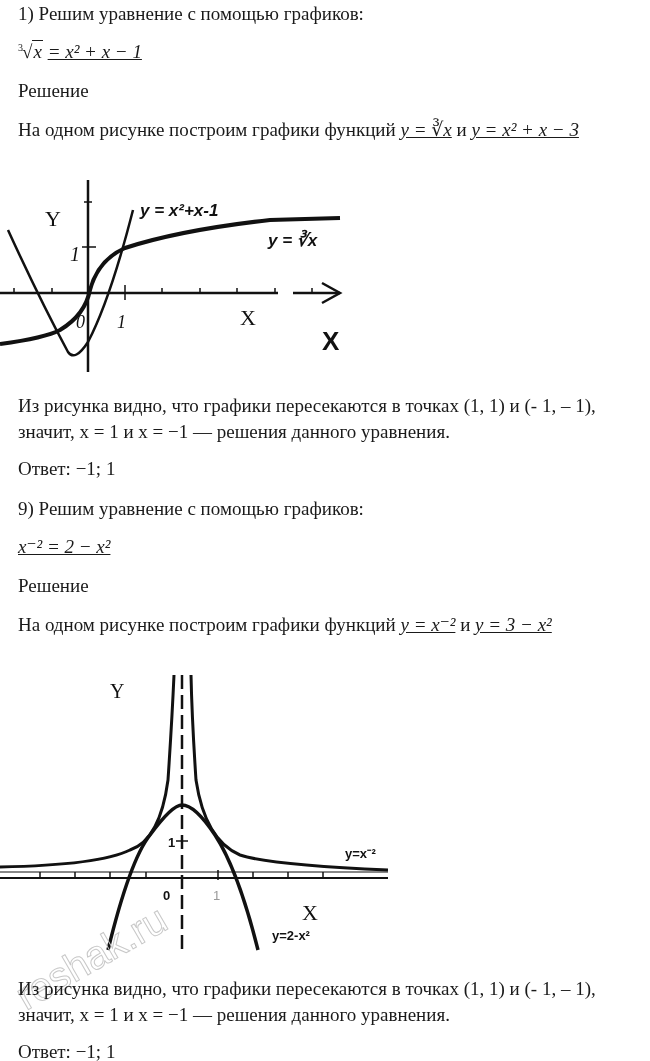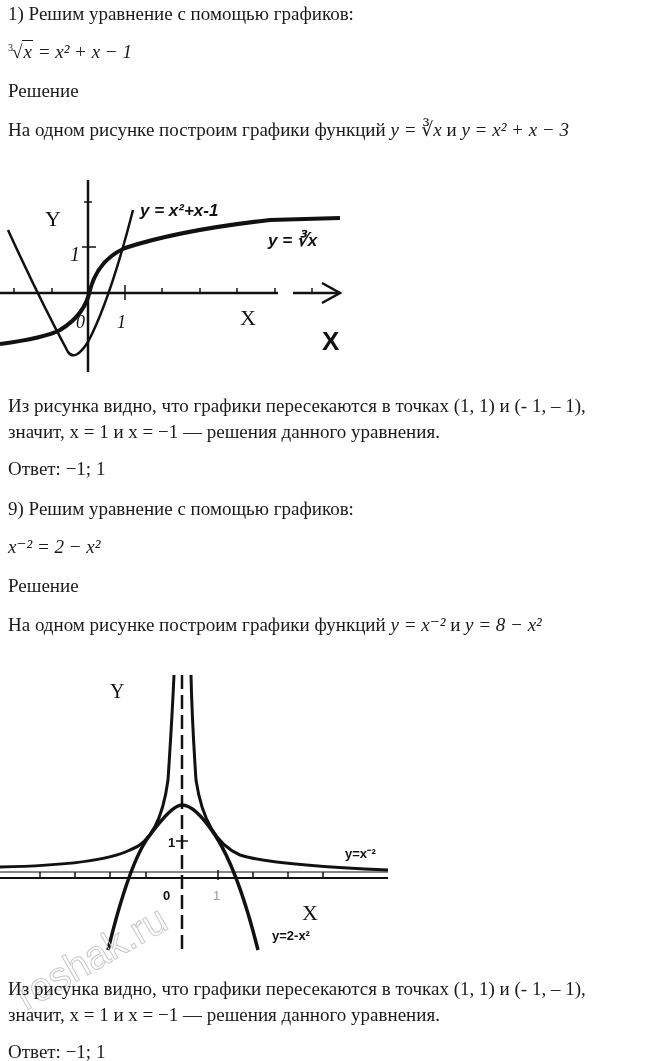--- a/index.html
+++ b/index.html
@@ -1,19 +1,19 @@
 <!DOCTYPE html>
 <html><head>
 <meta charset="utf-8">
 <style>
   html, body { margin: 0; padding: 0; background: #ffffff; }
   body { width: 650px; height: 1061px; position: relative; overflow: hidden;
          font-family: "Liberation Serif", "DejaVu Serif", serif; color: #1a1a1a; font-size: 19px; }
-  .line { position: absolute; left: 8px; white-space: nowrap; line-height: 24px; }
-  .m { font-style: italic; }
+  .line { position: absolute; left: 18px; white-space: nowrap; line-height: 24px; }
+  .m { font-style: italic; text-decoration: underline; }
   .root { position: relative; display: inline-block; }
   .root .idx { position: absolute; left: 0; top: -4px; font-size: 10px; font-style: normal; }
   .root .rad { padding-left: 4px; }
   .root .bar { border-top: 1px solid #1a1a1a; font-style: italic; padding: 0 1px; }
   svg { position: absolute; }
   .wm { position: absolute; font-family: "Liberation Sans", sans-serif; font-size: 40px; color: transparent;
         -webkit-text-stroke: 1px #c8c8c8; transform: rotate(-30deg); }
 </style>
 </head>
 <body>
@@ -66,21 +66,21 @@
 <div class="line" style="top:420px">значит, x = 1 и x = −1 — решения данного уравнения.</div>
 <div class="line" style="top:457px">Ответ: −1; 1</div>
 
 <div class="line" style="top:497px">9) Решим уравнение с помощью графиков:</div>
 <div class="line m" style="top:535px">x⁻² = 2 − x²</div>
 <div class="line" style="top:574px">Решение</div>
 <div class="line" style="top:613px">
   <span>На одном рисунке построим графики функций</span>
   <span class="m">y = x⁻²</span>
   <span>и</span>
-  <span class="m">y = 8 − x²</span>
+  <span class="m">y = 3 − x²</span>
 </div>
 
 <svg style="left:0;top:660px" width="400" height="300" viewBox="0 0 400 300">
   <g stroke="#111" fill="none">
     <line x1="182" y1="15" x2="182" y2="290" stroke-width="2.5" stroke-dasharray="14,6"></line>
     <line x1="0" y1="218" x2="388" y2="218" stroke-width="2"></line>
     <line x1="0" y1="212" x2="388" y2="212" stroke-width="1"></line>
     <g stroke-width="1.5">
       <line x1="40" y1="212" x2="40" y2="218"></line>
         <line x1="75" y1="212" x2="75" y2="218"></line>

